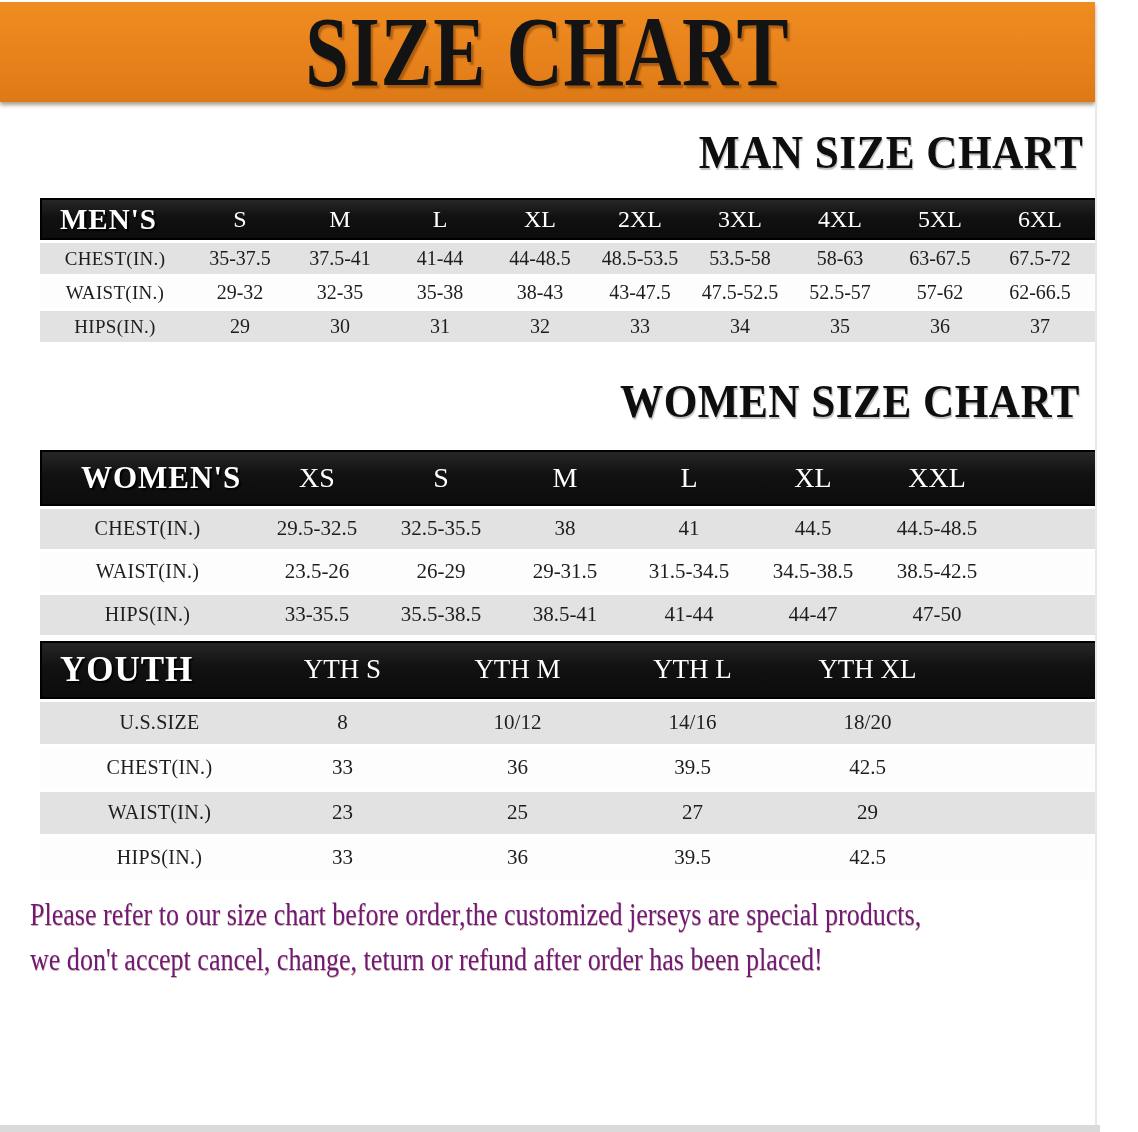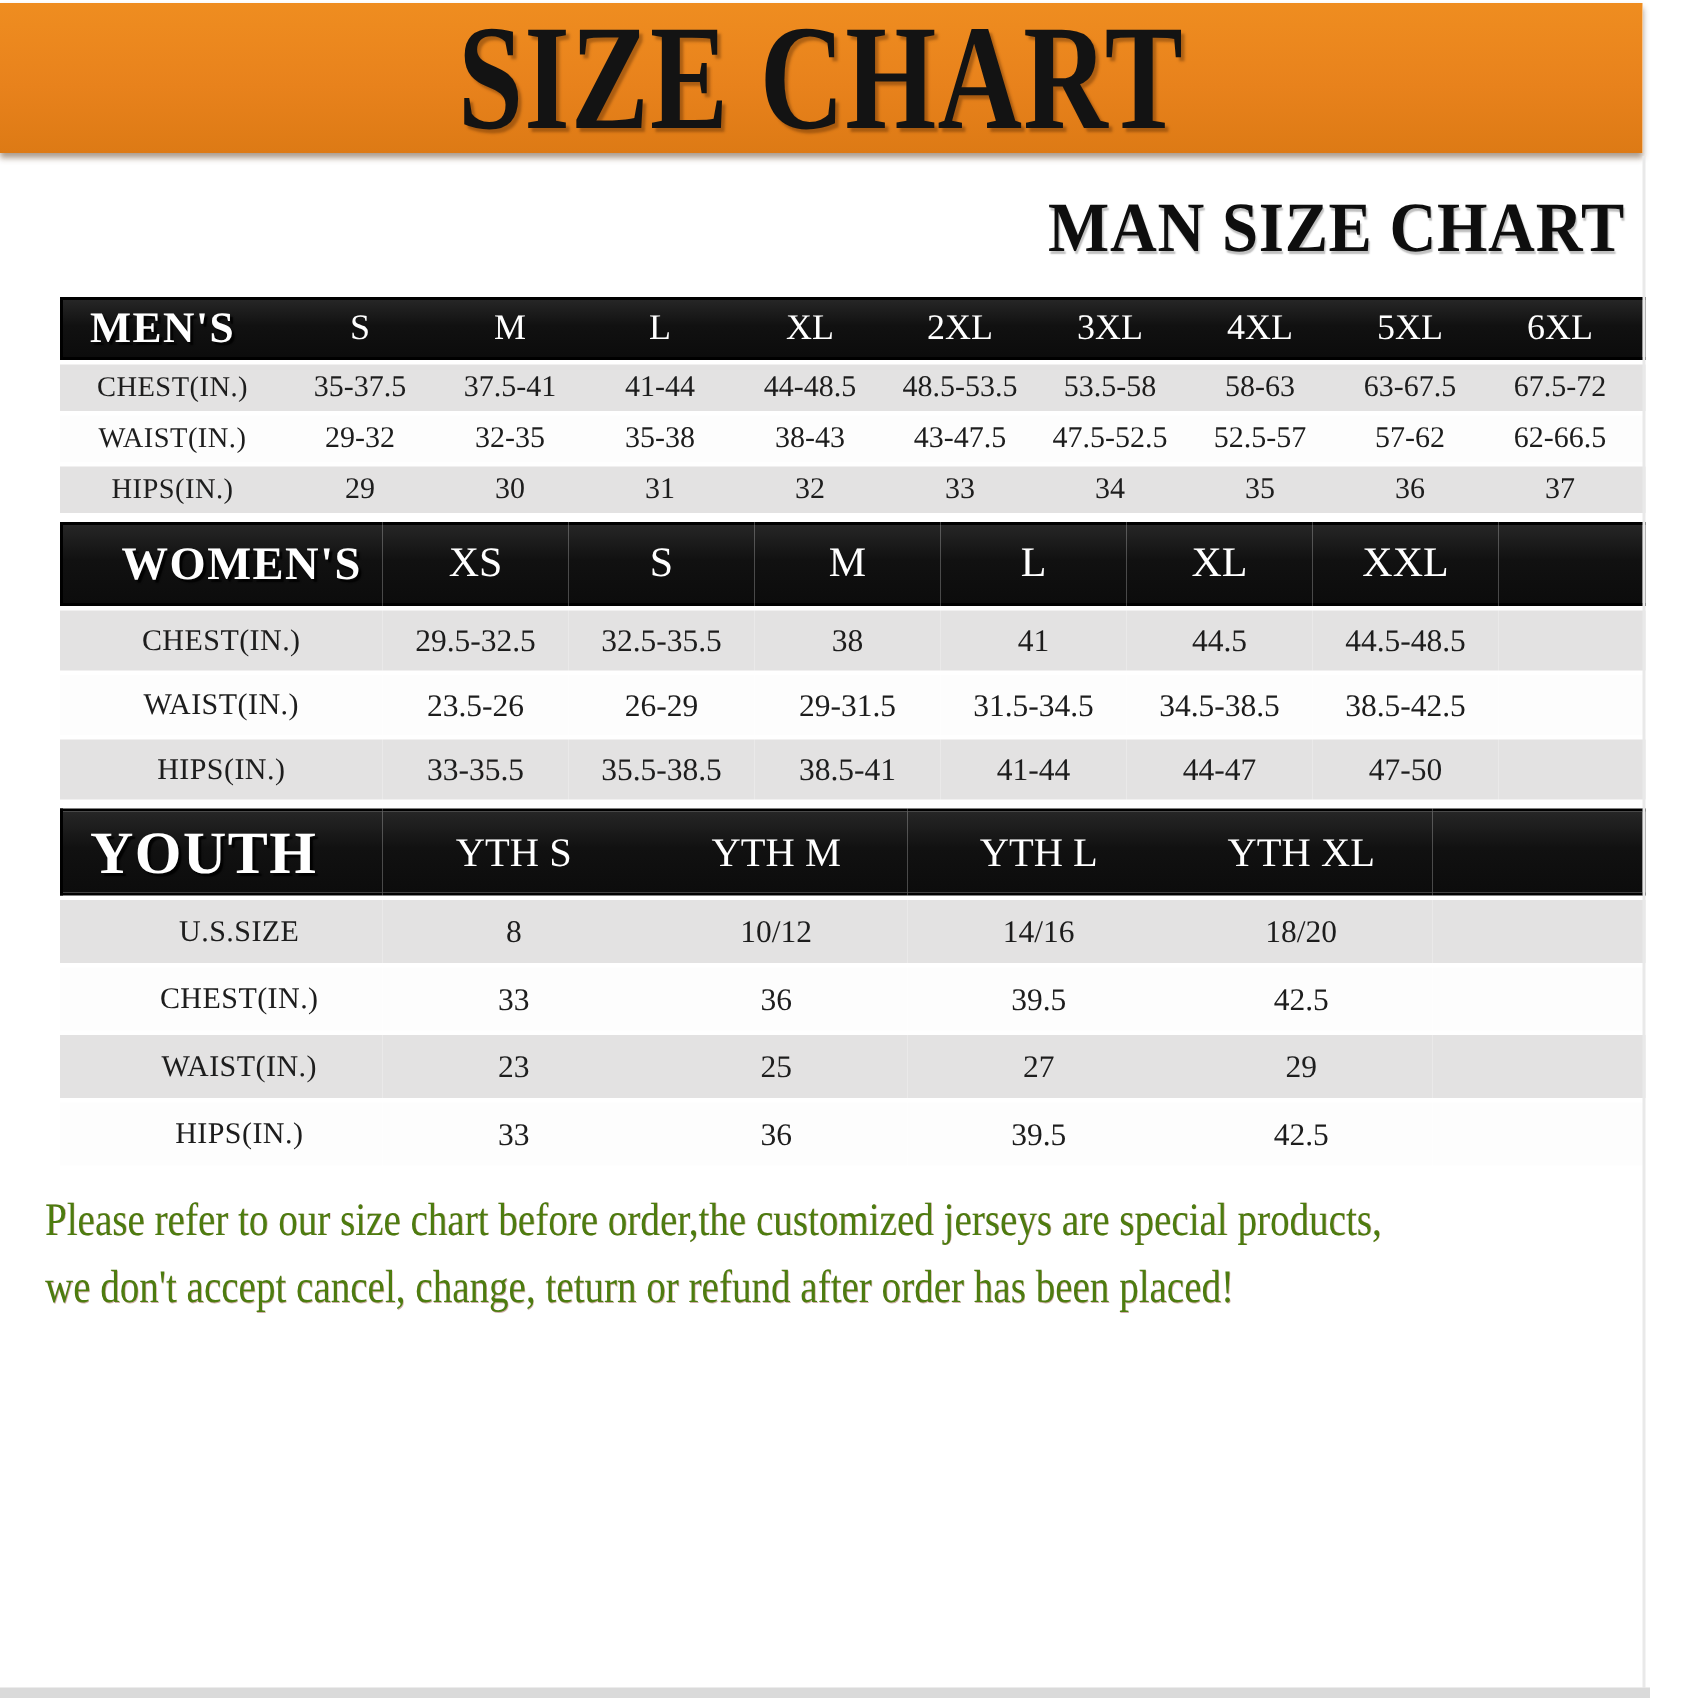--- a/index.html
+++ b/index.html
@@ -75,25 +75,25 @@
   .sec-women col.label-col { width:215px; }
   .sec-women col.data-col  { width:124px; }
   .sec-women .head-bar th  { height:56px; font-size:28px; }
   .sec-women .head-bar th.corner { font-size:31px;padding-left:39px; }
   .sec-women tbody td      { height:40px; font-size:21px; }
   .sec-women tbody td.row-label { font-size:20px; }
   
   .sec-youth col.label-col { width:215px; }
   .sec-youth col.data-col  { width:175px; }
   .sec-youth .head-bar th  { height:58px; font-size:27px; }
-  .sec-youth .head-bar th.corner { font-size:40px; }
+  .sec-youth .head-bar th.corner { font-size:35px; }
   .sec-youth tbody td      { height:42px; font-size:21px; }
   .sec-youth tbody td.row-label { font-size:20px;padding-left:24px; }
   
-  .disclaimer { margin:10px 0 0 30px; color:#4d7c0f; }
+  .disclaimer { margin:10px 0 0 30px; color:#701a75; }
   .disclaimer-line {
     font-size:31px; line-height:45px; font-weight:400;
     transform:scaleX(0.84); transform-origin:left center;
     white-space:nowrap;
     text-shadow:0.5px 0.5px 0 rgba(120,20,15,0.35);
   }
   
   .bottom-edge {
     position:absolute; left:0; right:0; bottom:0; height:7px;
     background:#dadada;
@@ -184,20 +184,23 @@
               <td class="val">35</td>
               <td class="val">36</td>
               <td class="val">37</td>
               <td class="filler"></td>
             </tr>
           </tbody>
     </table>
   </section>
 
   <section class="chart-section sec-women">
+    <h2 class="section-heading">
+      <span class="heading-text">WOMEN SIZE CHART</span>
+    </h2>
     <table class="size-table">
       <colgroup>
             <col class="label-col">
             <col class="data-col">
             <col class="data-col">
             <col class="data-col">
             <col class="data-col">
             <col class="data-col">
             <col class="data-col">
             <col class="filler-col">

